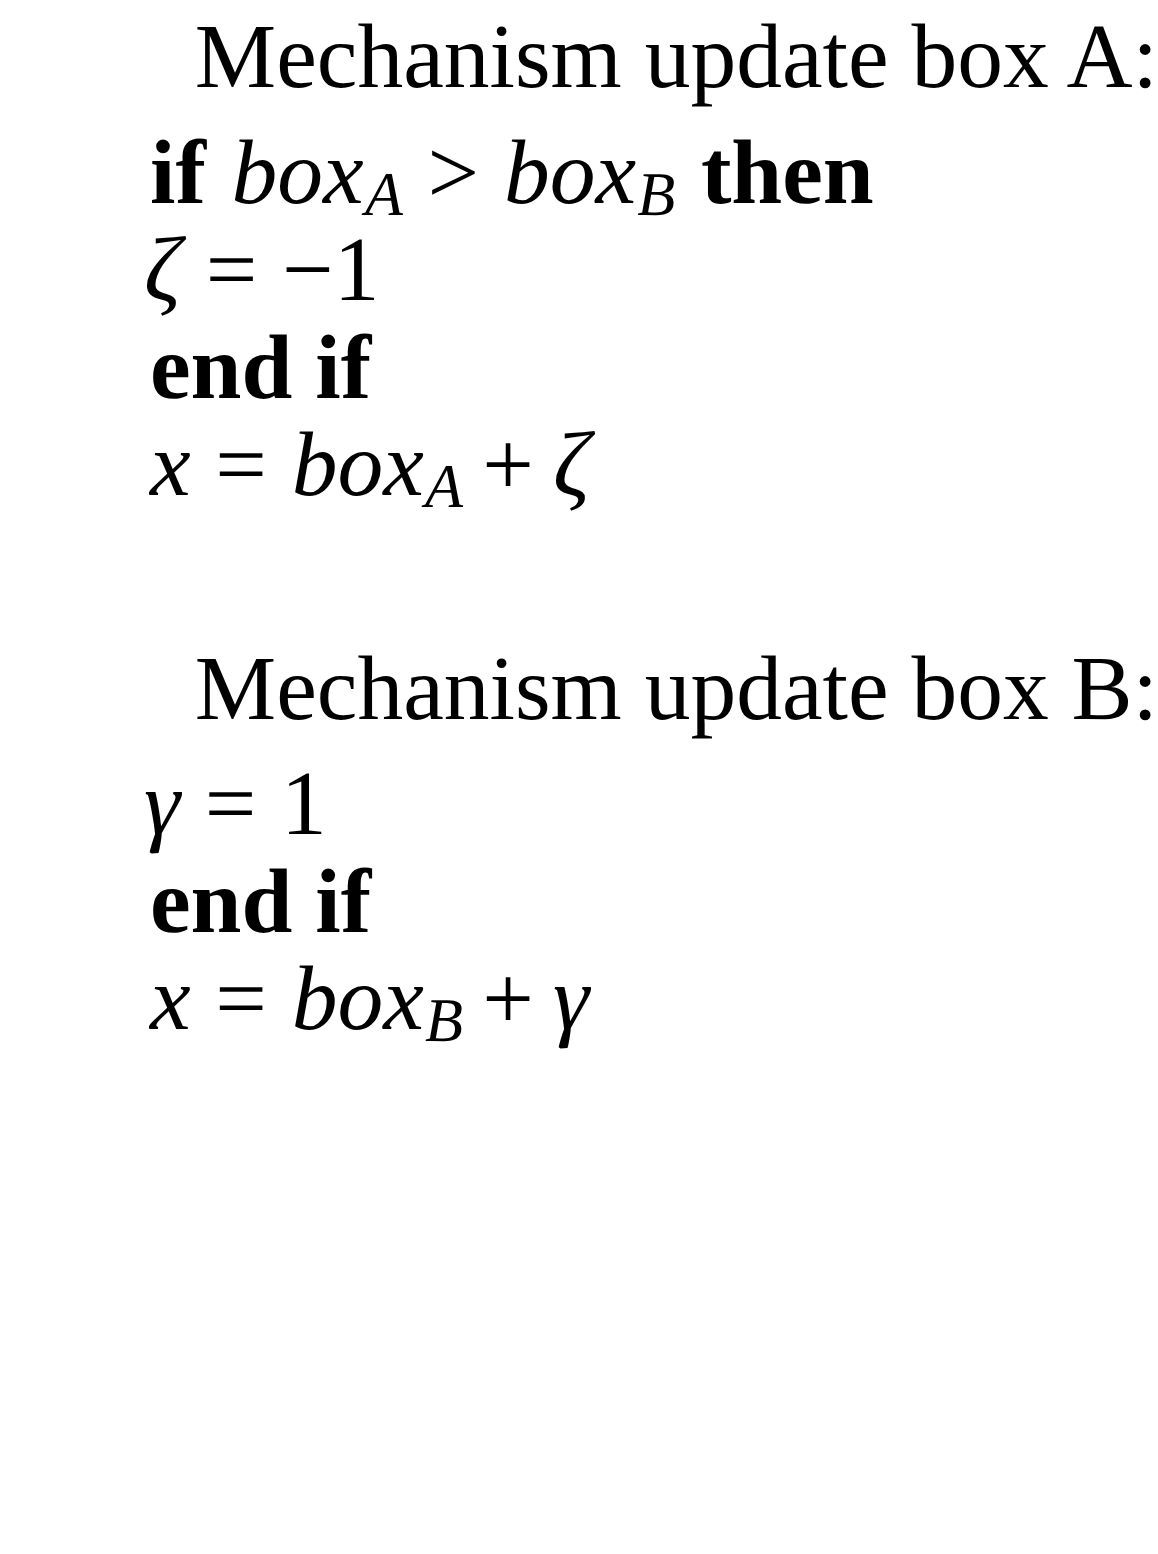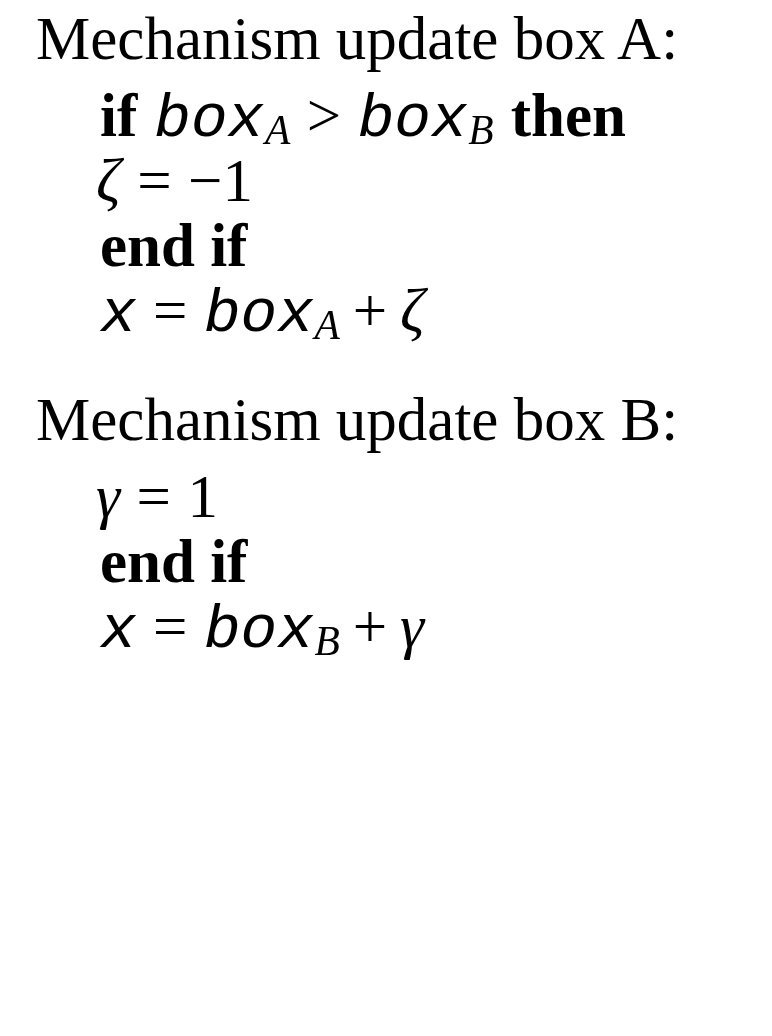--- a/index.html
+++ b/index.html
@@ -12,41 +12,41 @@
     height: 1036px;
     overflow: hidden;
     color: #000000;
     font-family: "Liberation Serif", serif;
     font-size: 61px;
   }
   .doc {
     padding-top: 6px;
   }
   .block + .block {
-    margin-top: 44px;
+    margin-top: 84px;
   }
   .line {
     height: 65px;
     line-height: 65px;
     white-space: nowrap;
   }
   .title {
     margin-bottom: 12px;
+    text-align: right;
   }
   .l0 { padding-left: 36px; }
   .l1 { padding-left: 100px; }
   .l2 { padding-left: 96px; }
   .kw {
     font-weight: bold;
   }
   .kw-lead { margin-right: 0.28em; text-align: right; }
   .kw-trail { margin-left: 0.28em; }
   .mvar {
     font-style: italic;
-    font-family: Liberation Mono, monospace;
   }
   .sub {
     font-style: italic;
     font-size: 68%;
     position: relative;
     top: 0.2em;
     margin-left: 0.02em;
   }
   .rel { margin: 0 0.27em; }
   .bin { margin: 0 0.21em; }

